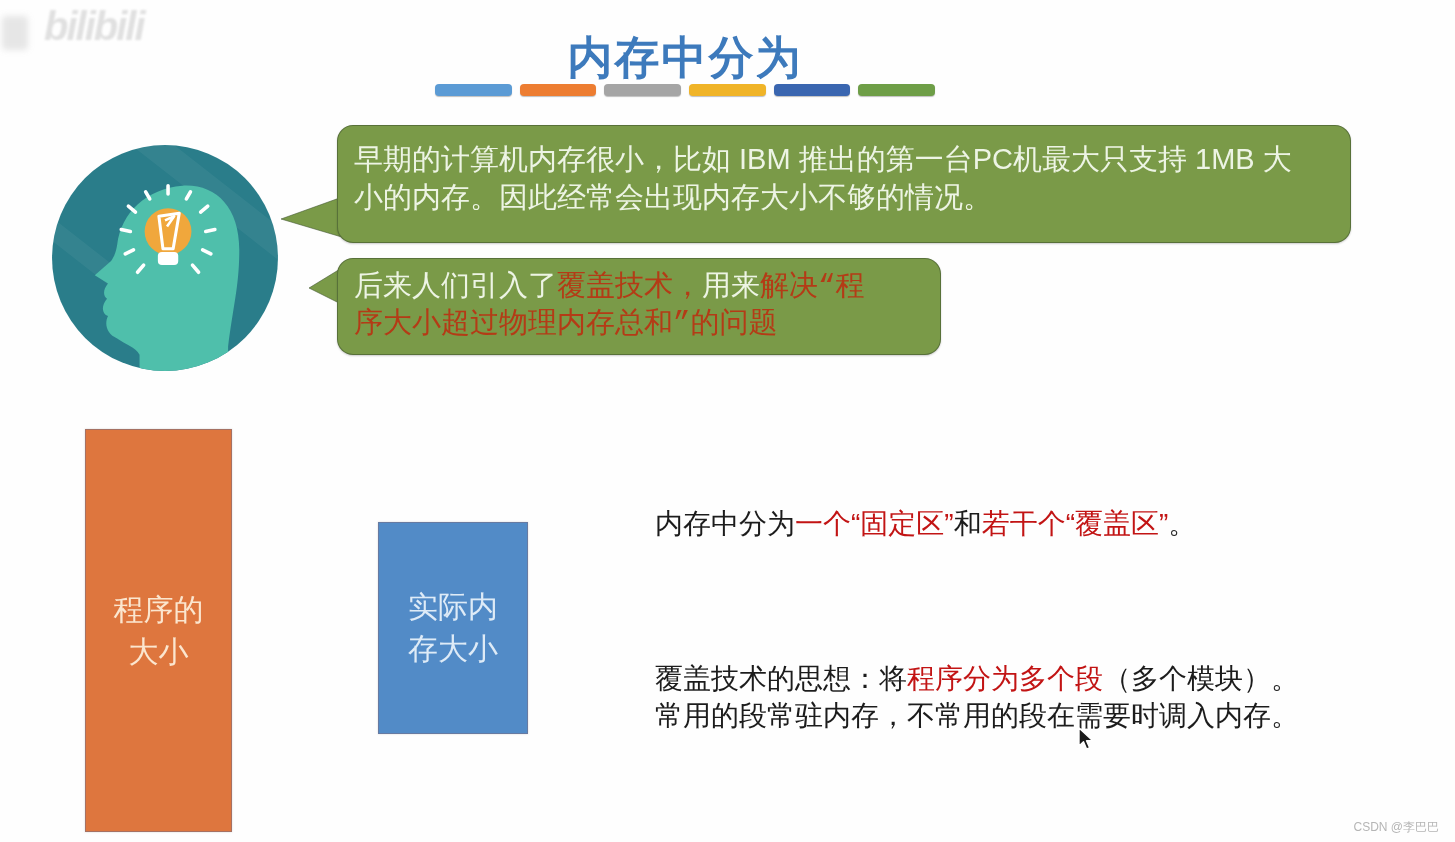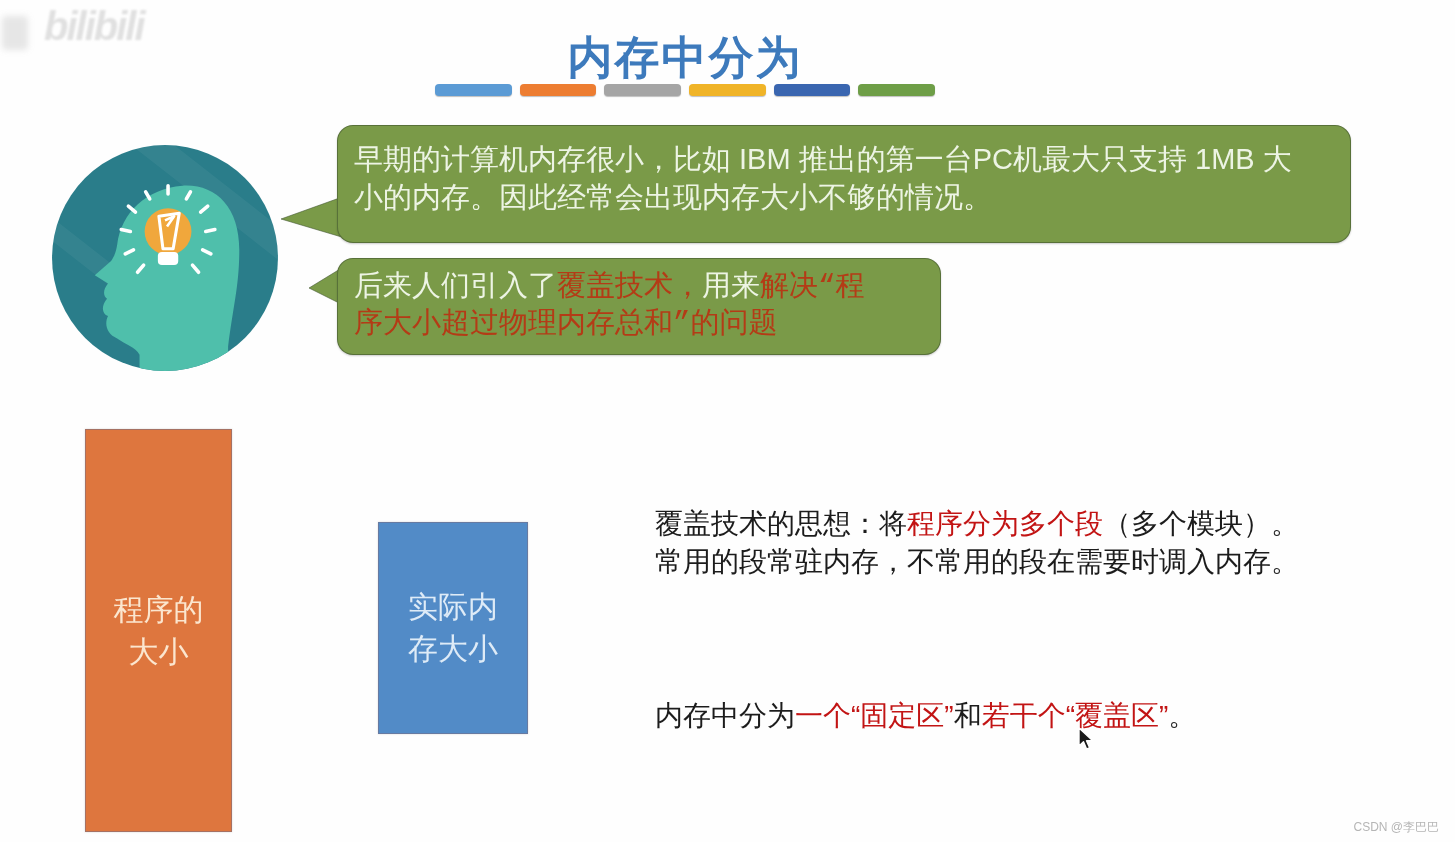--- a/index.html
+++ b/index.html
@@ -146,23 +146,23 @@
 小的内存。因此经常会出现内存大小不够的情况。</span></div>
   <div class="bubble bubble2"><span class="c-light">后来人们引入了</span><span class="c-bred">覆盖技术，</span><span class="c-light">用来</span><span class="c-bred">解决“程
 序大小超过物理内存总和”的问题</span></div>
 
   <div class="sizebox box-memory" style="background: rgb(82, 139, 199);">实际内
 存大小</div>
   <div class="sizebox box-program" style="background: rgb(222, 118, 62);">程序的
 大小</div>
 
   <div class="notes">
+    <p class="para p2"><span class="c-dark">内存中分为</span><span class="c-red">一个“固定区”</span><span class="c-dark">和</span><span class="c-red">若干个“覆盖区”</span><span class="c-dark">。</span></p>
     <p class="para p1"><span class="c-dark">覆盖技术的思想：将</span><span class="c-red">程序分为多个段</span><span class="c-dark">（多个模块）。
 常用的段常驻内存，不常用的段在需要时调入内存。</span></p>
-    <p class="para p2"><span class="c-dark">内存中分为</span><span class="c-red">一个“固定区”</span><span class="c-dark">和</span><span class="c-red">若干个“覆盖区”</span><span class="c-dark">。</span></p>
     
     
   </div>
 
   <svg class="cursor" width="22" height="24" viewBox="0 0 22 24">
     <path d="M1 1 L1 19 L5.5 14.8 L8.6 22 L11.6 20.8 L8.5 13.8 L14.5 13.5 Z" fill="#1a1a1a" stroke="#ffffff" stroke-width="1.4" stroke-linejoin="round"></path>
   </svg>
 
   <div class="wm-csdn">CSDN @李巴巴</div>
 

